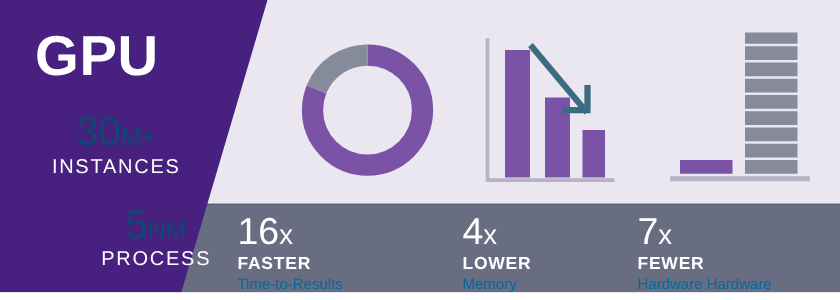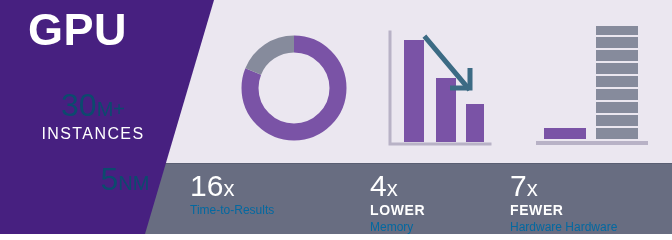--- a/index.html
+++ b/index.html
@@ -24,21 +24,21 @@
     background:#472080;
     clip-path:polygon(0 0, 214px 0, 145px 234px, 0 234px);
   }
 
   
   .left-stack{
     position:absolute;left:0;top:0;width:214px;height:234px;
     color:#ffffff;
   }
   .gpu-title{
-    position:absolute;left:28px;top:7px;
+    position:absolute;left:28px;top:22px;
     font-size:45px;font-weight:bold;letter-spacing:0.5px;
     line-height:1;color:#ffffff;
   }
   .kpi{position:absolute;left:0;width:186px;text-align:center;}
   .kpi-instances{top:89px;}
   .kpi-process{top:163px;padding-left:32px;}
   .kpi-value{
     font-size:32px;line-height:1;font-weight:300;color:#0c4a6e;
     white-space:nowrap;
   }
@@ -91,20 +91,21 @@
       <div class="kpi-value">
         <span>30</span><span class="unit">M+</span>
       </div>
       <div class="kpi-label">INSTANCES</div>
     </div>
 
     <div class="kpi kpi-process">
       <div class="kpi-value">
         <span>5</span><span class="unit">NM</span>
       </div>
+      <div class="kpi-label">PROCESS</div>
     </div>
 
   </div>
 
   <div class="icon-cell cell-1">
     <svg width="120" height="124" viewBox="0 0 120 124">
 
       <circle cx="60" cy="62" r="44" fill="none" stroke="#7a53a6" stroke-width="17" stroke-dasharray="223.9 52.5" transform="rotate(-90 60 62)"></circle>
 
       <circle cx="60" cy="62" r="44" fill="none" stroke="#868b9c" stroke-width="17" stroke-dasharray="52.5 223.9" stroke-dashoffset="-223.9" transform="rotate(-90 60 62)"></circle>
@@ -146,20 +147,21 @@
         <rect x="70" y="-2" width="42" height="11" fill="#868b9c"></rect>
         <rect x="70" y="-15" width="42" height="11" fill="#868b9c"></rect>
       </g>
     </svg>
   </div>
 
   <div class="stat-cell" style="left:190px;width:180px;">
     <div class="stat-value">
       <span>16</span><span class="x">x</span>
     </div>
+    <div class="stat-word">FASTER</div>
     <div class="stat-sub">Time-to-Results</div>
   </div>
 
   <div class="stat-cell" style="left:370px;width:140px;">
     <div class="stat-value">
       <span>4</span><span class="x">x</span>
     </div>
     <div class="stat-word">LOWER</div>
     <div class="stat-sub">Memory</div>
   </div>

